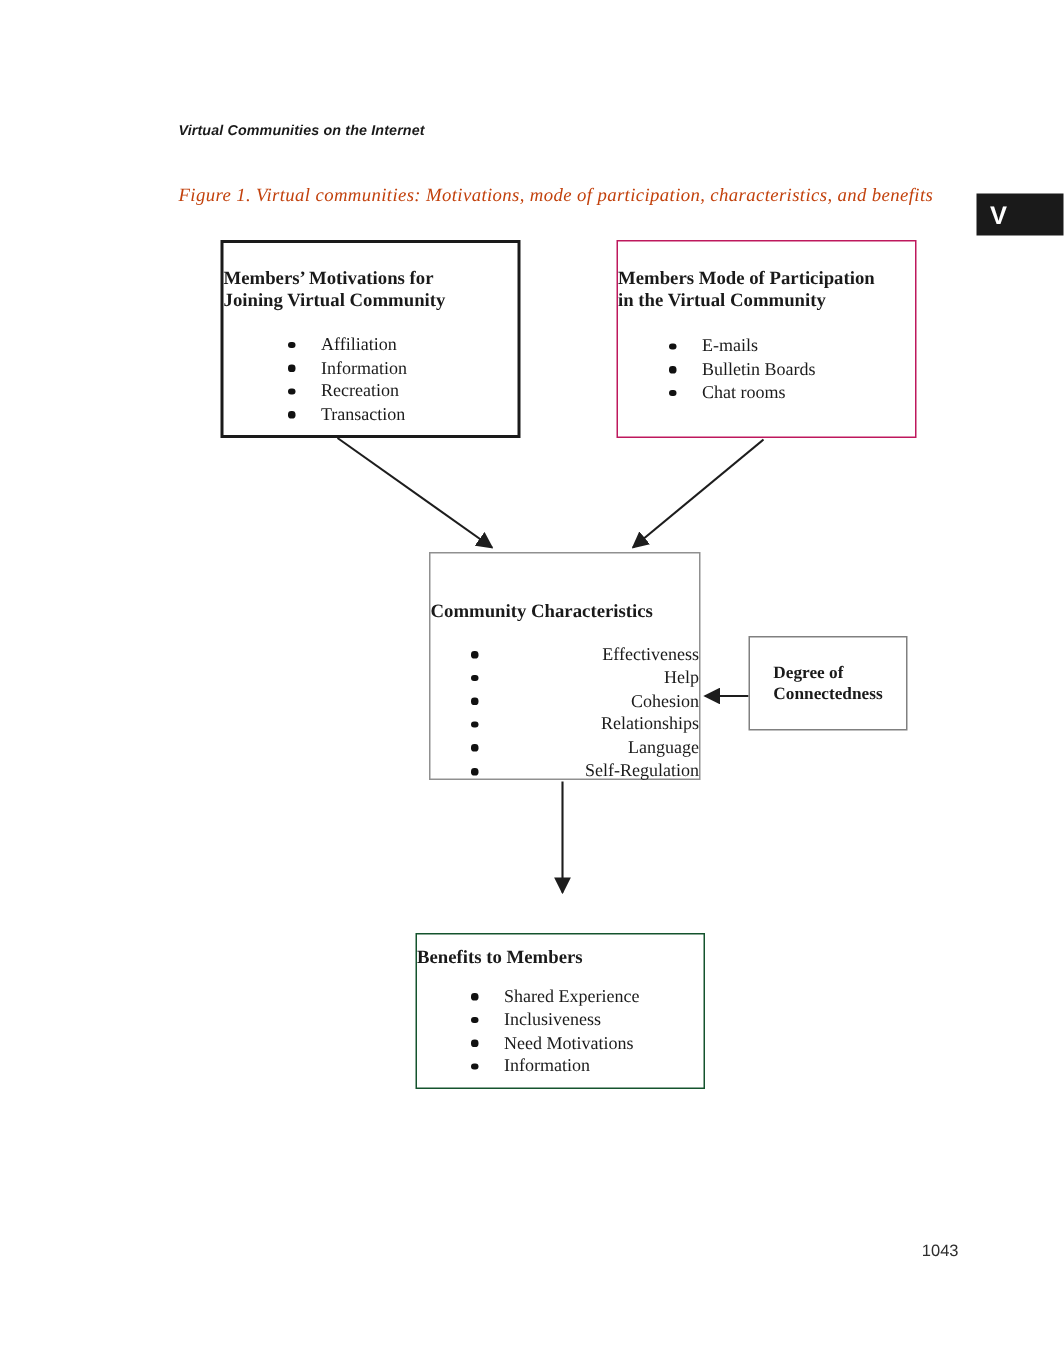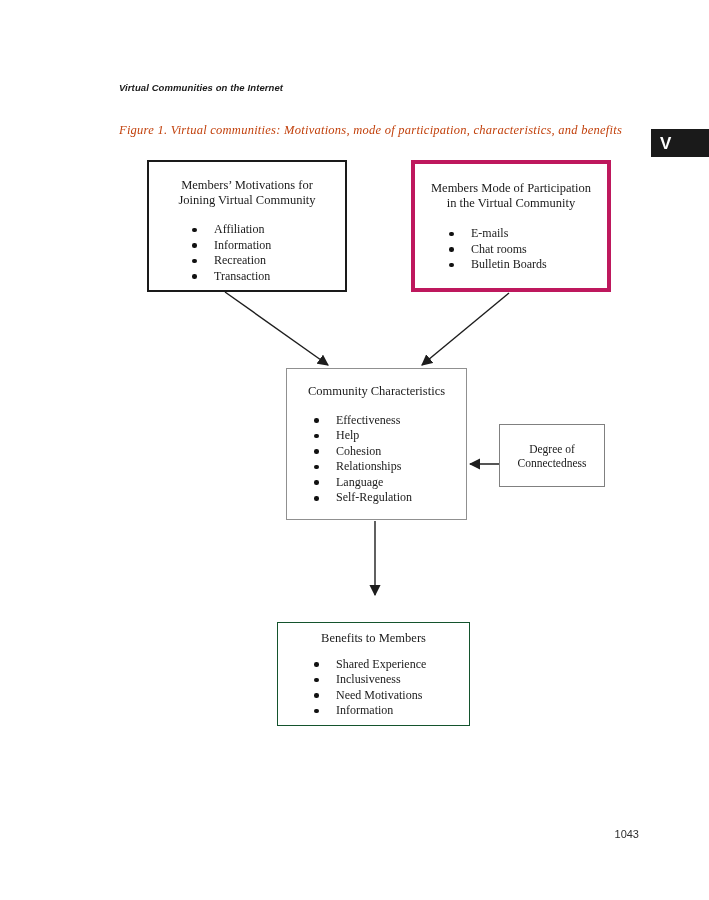--- a/index.html
+++ b/index.html
@@ -59,22 +59,22 @@
     width: 709px; height: 900px;
     pointer-events: none;
   }
   .arrows line { stroke: #1d1d1d; stroke-width: 1.4; }
   .box {
     position: absolute;
     background: #ffffff;
     box-sizing: border-box;
   }
   .box-title {
-    text-align: center;
-    font-weight: normal;
+    text-align: left;
+    font-weight: bold;
     font-size: 12.5px;
     line-height: 14.5px;
     white-space: pre-line;
   }
   .box-list {
     margin: 0;
     padding: 0;
     list-style: none;
   }
   .box-list li {
@@ -94,30 +94,30 @@
     background: #111111;
   }
   #box-motivations {
     left: 133px; top: 160px; width: 200px; height: 132px;
     border: 2px solid #1a1a1a;
     padding-top: 16px;
   }
   #box-motivations .box-list { margin: 15px 0 0 43px; }
   #box-participation {
     left: 397px; top: 160px; width: 200px; height: 132px;
-    border: 4px solid #be185d;
+    border: 1px solid #be185d;
     padding-top: 17px;
   }
   #box-participation .box-list { margin: 16px 0 0 34px; }
   #box-characteristics {
     left: 272px; top: 368px; width: 181px; height: 152px;
     border: 1px solid #909090;
-    padding-top: 15px;
-  }
-  #box-characteristics .box-list { margin: 14px 0 0 27px; }
+    padding-top: 31px;
+  }
+  #box-characteristics .box-list { margin: 14px 0 0 27px; text-align: right; }
   #box-connectedness {
     left: 485px; top: 424px; width: 106px; height: 63px;
     border: 1px solid #808080;
     display: flex;
     align-items: center;
     justify-content: center;
   }
   #box-connectedness .box-title { font-size: 11.5px; line-height: 14px; }
   #box-benefits {
     left: 263px; top: 622px; width: 193px; height: 104px;
@@ -170,22 +170,22 @@
         <li>Recreation</li>
         <li>Transaction</li>
       </ul>
   </div>
 
   <div class="box" id="box-participation">
     <div class="box-title">Members Mode of Participation
 in the Virtual Community</div>
     <ul class="box-list">
         <li>E-mails</li>
+        <li>Bulletin Boards</li>
         <li>Chat rooms</li>
-        <li>Bulletin Boards</li>
       </ul>
   </div>
 
   <div class="box" id="box-characteristics">
     <div class="box-title">Community Characteristics</div>
     <ul class="box-list">
         <li>Effectiveness</li>
         <li>Help</li>
         <li>Cohesion</li>
         <li>Relationships</li>

